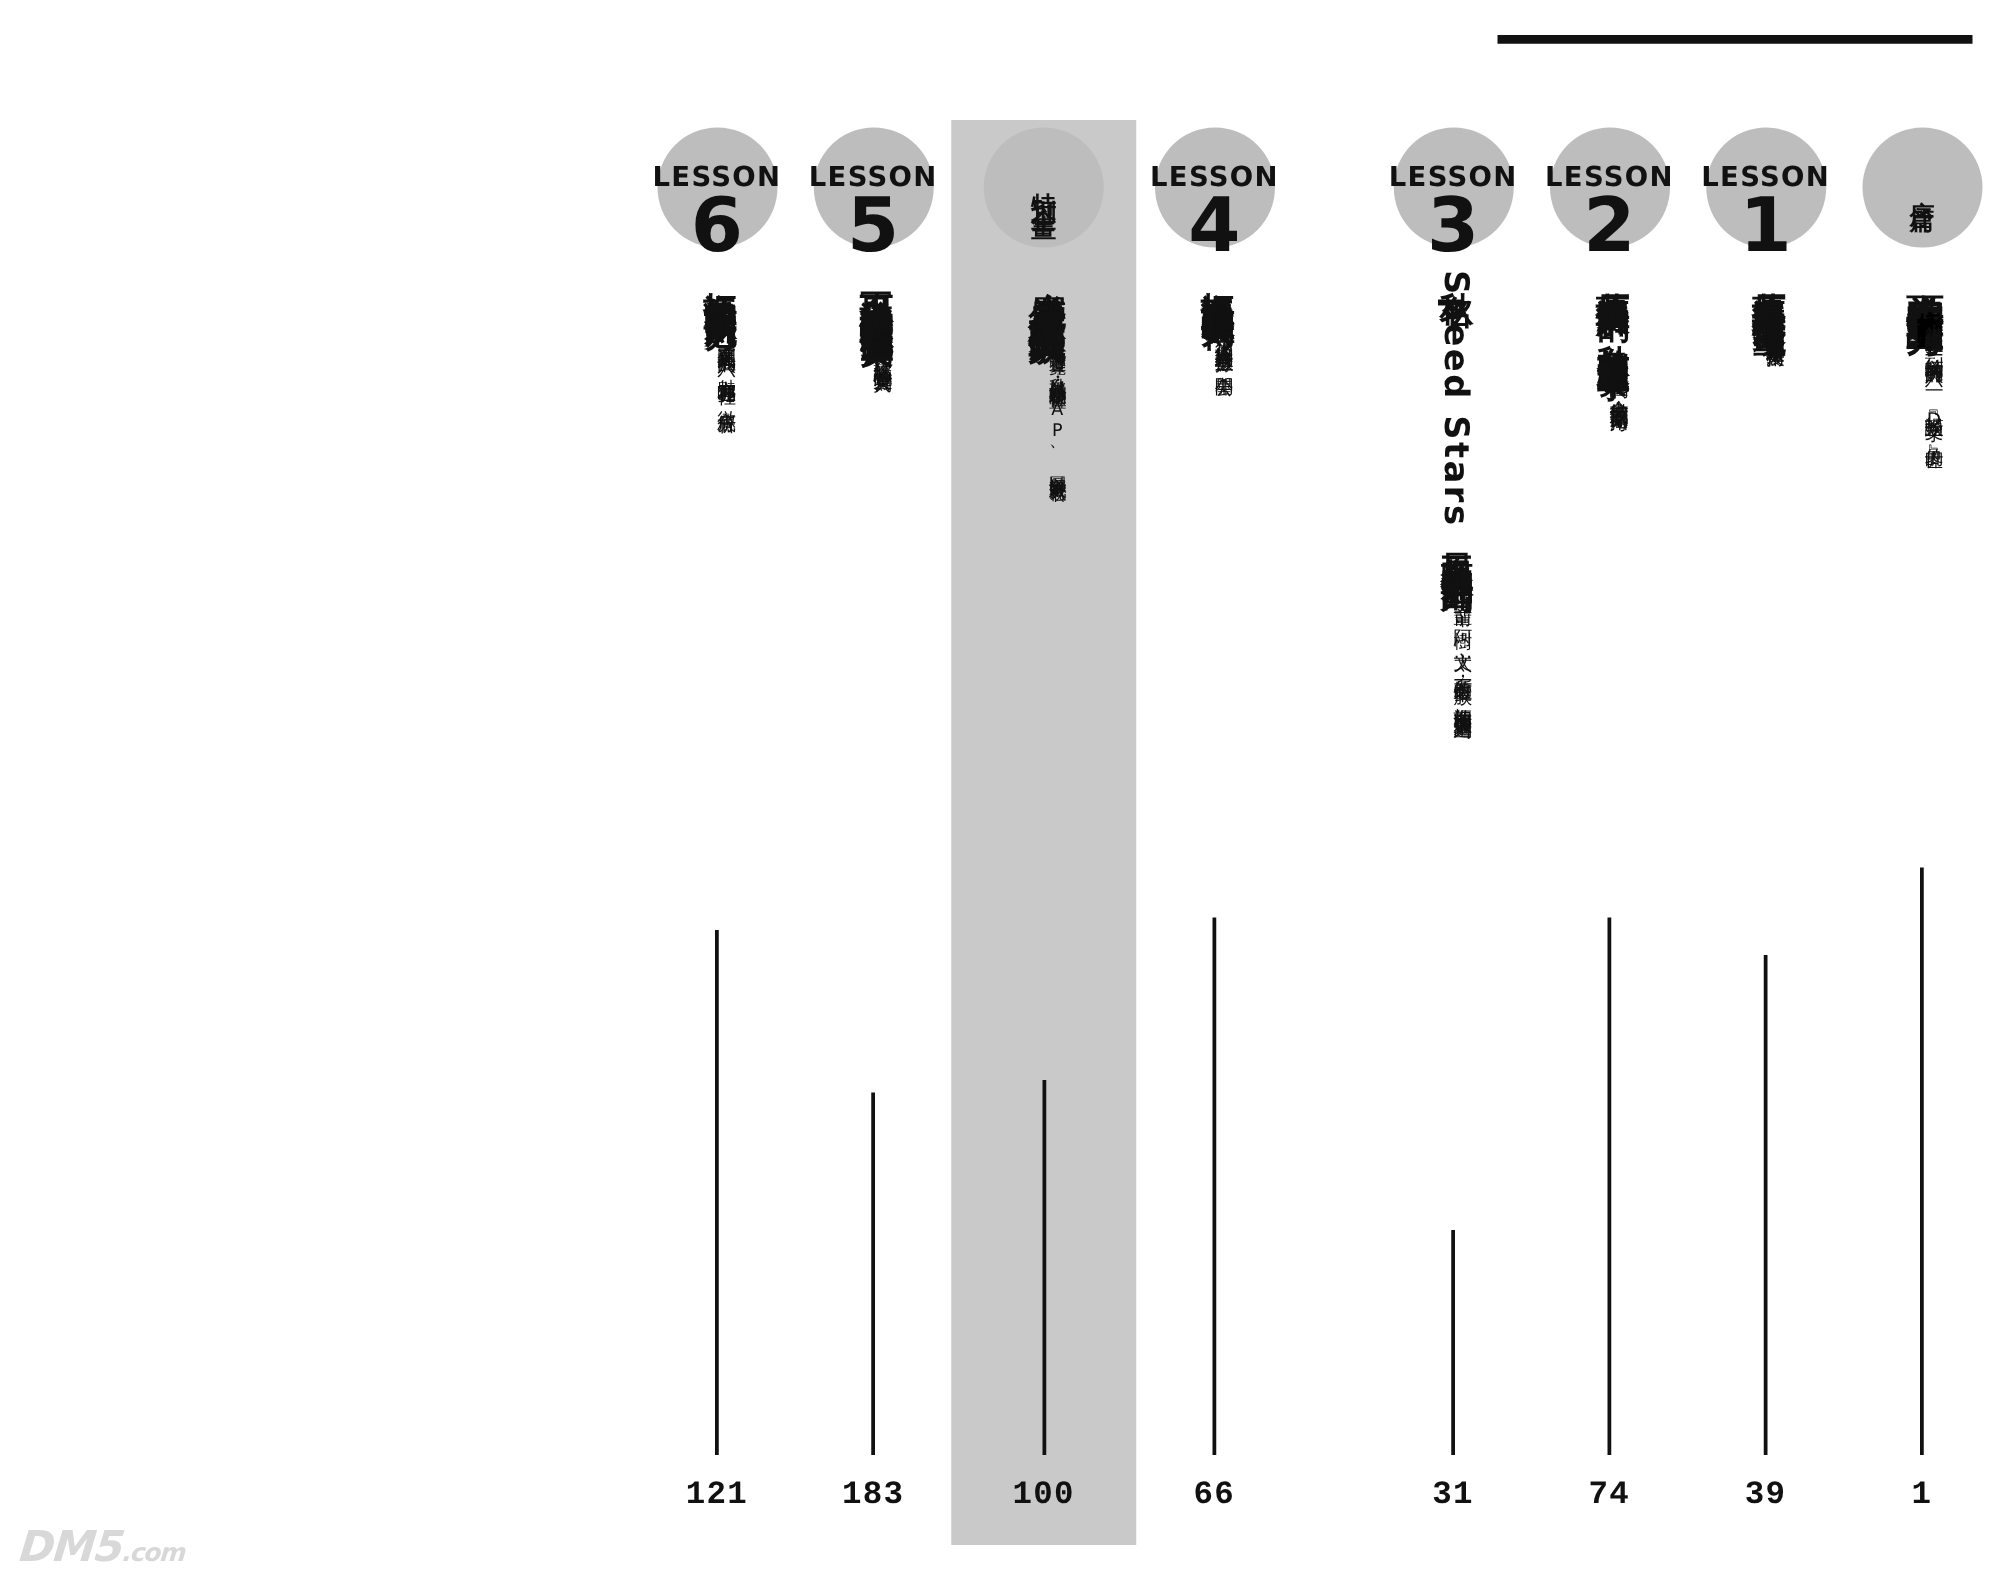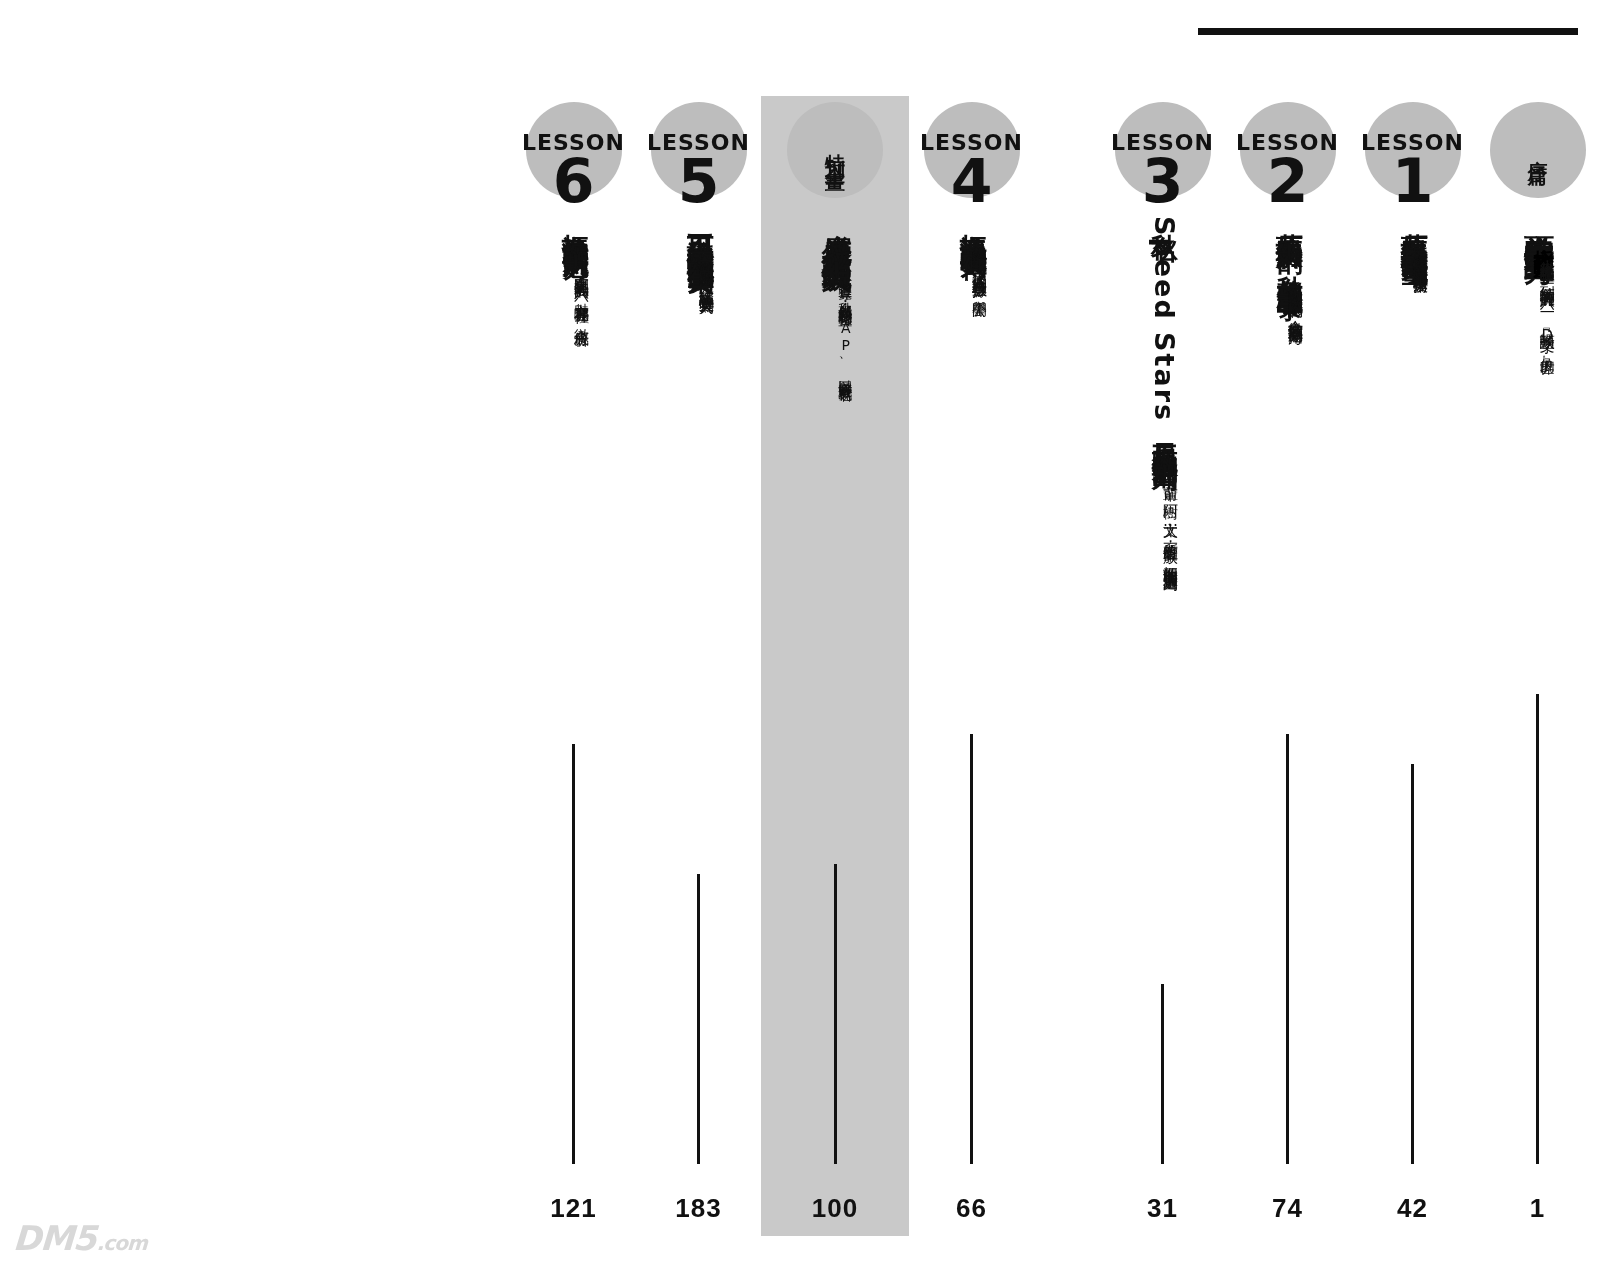--- a/index.html
+++ b/index.html
@@ -133,26 +133,26 @@
 
   
   .leader{
     position:absolute;
     bottom:72px;
     width:3px;
     background:#111;
   }
   .pagenum{
     position:absolute;
-    bottom:12px;
+    bottom:26px;
     font-size:26px;
     font-weight:bold;
     letter-spacing:1px;
     color:#111;
-    font-family:Liberation Sans, sans-serif;
+    font-family:Liberation Mono, monospace;
   }
 
   
   #watermark{
     position:absolute;
     left:16px;bottom:14px;
     font-family:"DejaVu Sans","Liberation Sans",sans-serif;
     font-size:34px;
     font-weight:bold;
     font-style:italic;
@@ -190,21 +190,21 @@
       <div class="badge">
         <span class="b-word">LESSON</span>
         <span class="b-num">1</span>
       </div>
       <div class="vtext">
         <div class="title">藤原拓海超級操駕技術</div>
         <div class="title sub">名場面重現</div>
         <div class="desc">完全重現秋名的下坡賽專家拓海所施展的各種超級操駕技術！</div>
       </div>
       <div class="leader" style="height:400px"></div>
-      <div class="pagenum">42</div>
+      <div class="pagenum">39</div>
     </div>
 
     <div class="col">
       <div class="badge">
         <span class="b-word">LESSON</span>
         <span class="b-num">2</span>
       </div>
       <div class="vtext">
         <div class="title">藤原拓海大解剖！</div>
         <div class="title sub">秋名的超級下坡賽車手</div>

